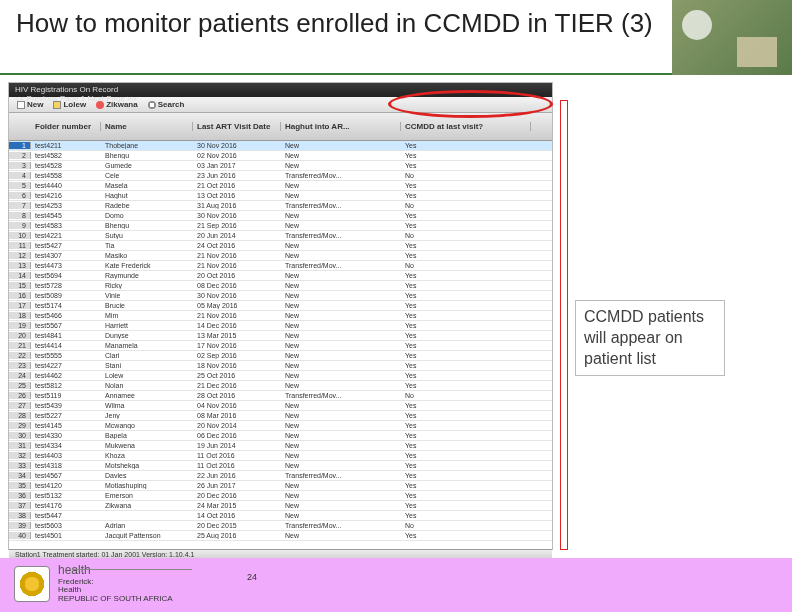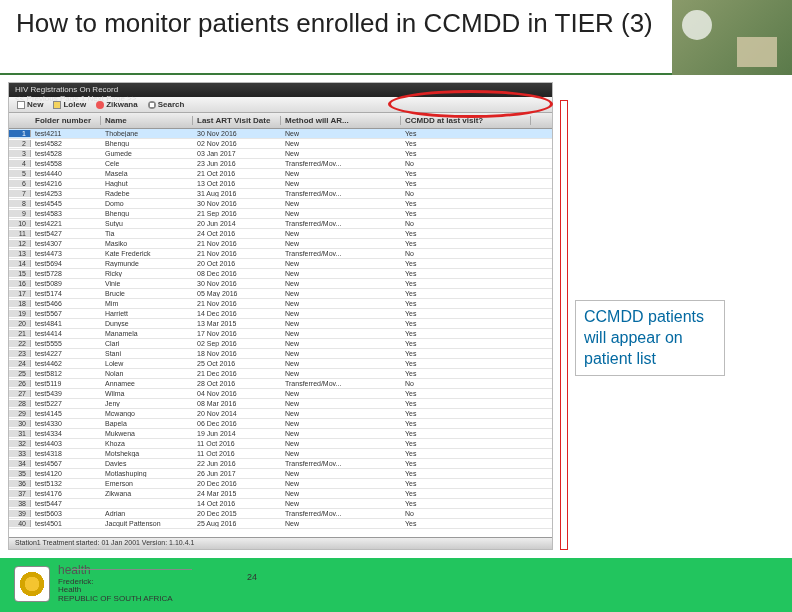--- a/index.html
+++ b/index.html
@@ -19,21 +19,21 @@
   .app-header { height: 14px; background: linear-gradient(#3a3a3a, #222); color: #ddd; font-size: 8px; padding: 2px 6px; display: flex; justify-content: space-between; flex-direction: column; }
   
   .toolbar { height: 16px; background: linear-gradient(#f5f5f5, #ddd); display: flex; align-items: center; gap: 2px; padding: 0 4px; font-size: 8px; color: #333; border-bottom: 1px solid #aaa; }
   .toolbar span { display: inline-flex; align-items: center; gap: 2px; padding: 0 3px; border: 1px solid transparent; }
   .ic { display: inline-block; width: 8px; height: 8px; }
   .ic-new { background: #fff; border: 1px solid #888; }
   .ic-edit { background: #f4d35e; border: 1px solid #888; }
   .ic-del { background: #e55; border-radius: 50%; }
   .ic-search { background: radial-gradient(#fff 40%, #888 41%); border-radius: 50%; }
   
-  .col-headers { display: flex; height: 16px; background: linear-gradient(#eee, #ccc); font-size: 8px; font-weight: bold; color: #333; align-items: center; border-bottom: 1px solid #999; }
+  .col-headers { display: flex; height: 28px; background: linear-gradient(#eee, #ccc); font-size: 8px; font-weight: bold; color: #333; align-items: center; border-bottom: 1px solid #999; }
   .col-headers > div { padding: 0 4px; border-right: 1px solid #aaa; overflow: hidden; white-space: nowrap; }
   
   .table-body { height: 408px; overflow: hidden; background: #fff; }
   .row { display: flex; height: 10px; font-size: 7px; color: #333; align-items: center; border-bottom: 1px solid #e5e5e5; }
   .row > div { padding: 0 4px; overflow: hidden; white-space: nowrap; text-overflow: clip; }
   .row.sel { background: #cde8ff; }
   .row.sel .c0 { background: #2a6dbb; color: #fff; }
   
   .c0 { width: 22px; text-align: right; background: #ddd; border-right: 1px solid #aaa; }
   .c1 { width: 70px; }
@@ -41,23 +41,23 @@
   .c3 { width: 88px; }
   .c4 { width: 120px; }
   .c5 { width: 130px; }
   
   .status-bar { height: 12px; background: linear-gradient(#eee, #ccc); font-size: 7px; color: #333; padding: 1px 6px; border-top: 1px solid #999; }
   
   .red-oval { position: absolute; top: 90px; left: 388px; width: 165px; height: 28px; border: 3px solid #d22; border-radius: 50%; pointer-events: none; }
   
   .red-box { position: absolute; top: 100px; left: 560px; width: 8px; height: 450px; border: 1px solid #d22; }
   
-  .annotation { position: absolute; top: 300px; left: 575px; width: 150px; background: #fff; border: 1px solid #bbb; padding: 6px 8px; font-size: 16px; color: #0369a1; line-height: 1.3; }
-  
-  .footer { position: absolute; bottom: 0; left: 0; right: 0; height: 54px; background: #22c55e; }
+  .annotation { position: absolute; top: 300px; left: 575px; width: 150px; background: #fff; border: 1px solid #bbb; padding: 6px 8px; font-size: 16px; color: #404040; line-height: 1.3; }
+  
+  .footer { position: absolute; bottom: 0; left: 0; right: 0; height: 54px; background: #f0abfc; }
   .logo-area { position: absolute; left: 14px; bottom: 8px; display: flex; align-items: center; gap: 8px; }
   .crest { width: 36px; height: 36px; background: radial-gradient(#f4c430 30%, #d4a400 31% 50%, #fff 51%); border: 1px solid #888; border-radius: 4px; }
   .dept { font-size: 8px; color: #333; line-height: 1.1; }
   .dept .h { font-size: 12px; color: #555; }
   .dept-line { position: absolute; left: 58px; bottom: 34px; width: 120px; height: 1px; background: #888; }
   
   .page-num { position: absolute; bottom: 30px; left: 247px; font-size: 9px; color: #333; }
 </style>
 </head>
 <body>
@@ -89,21 +89,21 @@
       <span>
           <i class="ic ic-search"></i>
           <b>Search</b>
         </span>
     </div>
     <div class="col-headers">
       <div class="c0"></div>
       <div class="c1">Folder number</div>
       <div class="c2">Name</div>
       <div class="c3">Last ART Visit Date</div>
-      <div class="c4">Method will AR...</div>
+      <div class="c4">Haghut into AR...</div>
       <div class="c5">CCMDD at last visit?</div>
     </div>
     <div class="table-body" id="tbody">
         <div class="row sel">
           <div class="c0">1</div>
           <div class="c1">test4211</div>
           <div class="c2">Thobejane</div>
           <div class="c3">30 Nov 2016</div>
           <div class="c4">New</div>
           <div class="c5">Yes</div>

